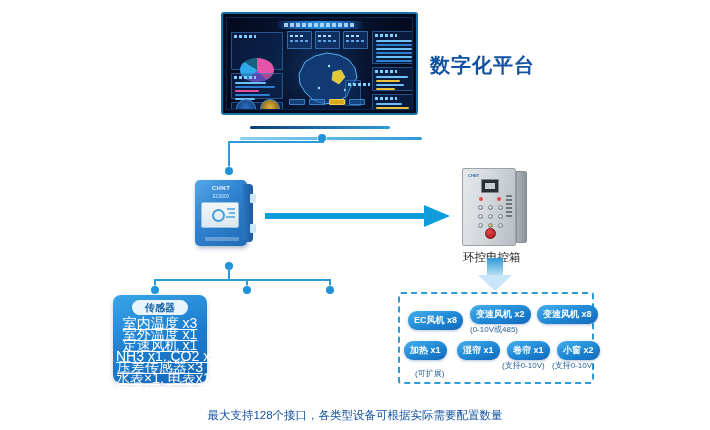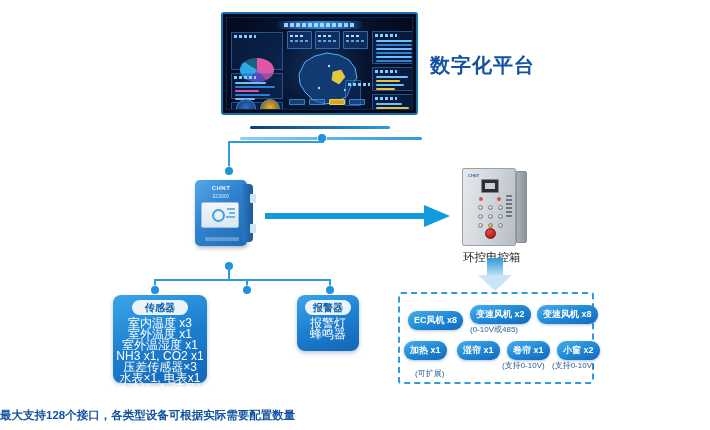--- a/index.html
+++ b/index.html
@@ -207,42 +207,42 @@
     background: linear-gradient(160deg,#3aa5e8 0%,#1d7fd0 50%,#1266b8 100%);
     border-radius:8px;
     box-shadow: 0 2px 4px rgba(10,60,120,.28);
     color:#ffffff; text-align:center;
   }
   .spec-head {
     margin:5px auto 3px; width:56px; height:15px; line-height:15px;
     background:#eaf4fd; color:#0f5fa8; border-radius:8px;
     font-size:10px; font-weight:bold;
   }
-  .spec-list { font-size:12px; line-height:11px; padding:0 3px 5px; white-space:nowrap; }
+  .spec-list { font-size:14px; line-height:11px; padding:0 3px 5px; white-space:nowrap;text-decoration:underline; }
 
   
   #dashed-region {
     position:absolute; left:398px; top:292px; width:196px; height:92px;
     border:2px dashed #2f9ad8; border-radius:3px;
   }
   .pill {
     position:absolute;
     background: linear-gradient(160deg,#45aeec 0%,#1f86d4 55%,#1369bb 100%);
     color:#fff; font-size:9px; font-weight:bold;
     border-radius:9px; padding:3px 6px; white-space:nowrap;
     box-shadow:0 1px 3px rgba(10,60,120,.3);
   }
   .pill-note {
     position:absolute; font-size:8px; color:#2a5f95; white-space:nowrap;
   }
 
   
   #caption {
-    position:absolute; left:0; right:0; top:408px; 
-    font-size:11.5px; color:#1352a0; font-weight:bold;
+    position:absolute; left:0; right:0; top:408px; text-align:center;
+    font-size:11.5px; color:#1352a0; font-weight:normal;
   }
 </style>
 </head>
 <body>
 
 <div class="stage">
 
   <div id="monitor">
     <div id="screen">
       <div class="scr-title"></div>
@@ -384,37 +384,30 @@
   <div class="ln v" style="left:329px;top:279px;height:9px;"></div>
   <div class="dot" style="left:151px;top:286px;"></div>
   <div class="dot" style="left:243px;top:286px;"></div>
   <div class="dot" style="left:326px;top:286px;"></div>
 
   <div class="spec-box" style="left:113px;top:295px;width:94px;height:88px;">
     <div class="spec-head">传感器</div>
     <div class="spec-list">
       <div>室内温度 x3</div>
       <div>室外温度 x1</div>
-      <div>室外温湿度 x1</div>
+      <div>定速风机 x1</div>
       <div>NH3 x1,  CO2 x1</div>
       <div>压差传感器×3</div>
       <div>水表×1,  电表x1</div>
       <div>风速仪×1, 流量计4,</div>
       <div>风箱×1组</div>
     </div>
   </div>
 
 
-  <div class="spec-box" style="left:297px;top:295px;width:62px;height:56px;">
-    <div class="spec-head" style="width:46px;">报警器</div>
-    <div class="spec-list">
-      <div>报警灯</div>
-      <div>蜂鸣器</div>
-    </div>
-  </div>
 
   <div id="dashed-region"></div>
 
   <div class="pill" style="left:408px;top:311px;">EC风机 x8</div>
   <div class="pill-note" style="left:415px;top:324px;margin-top:44px;">(可扩展)</div>
 
   <div class="pill" style="left:470px;top:305px;">变速风机 x2</div>
   <div class="pill-note" style="left:470px;top:324px;">(0-10V或485)</div>
 
   <div class="pill" style="left:537px;top:305px;">变速风机 x8</div>

